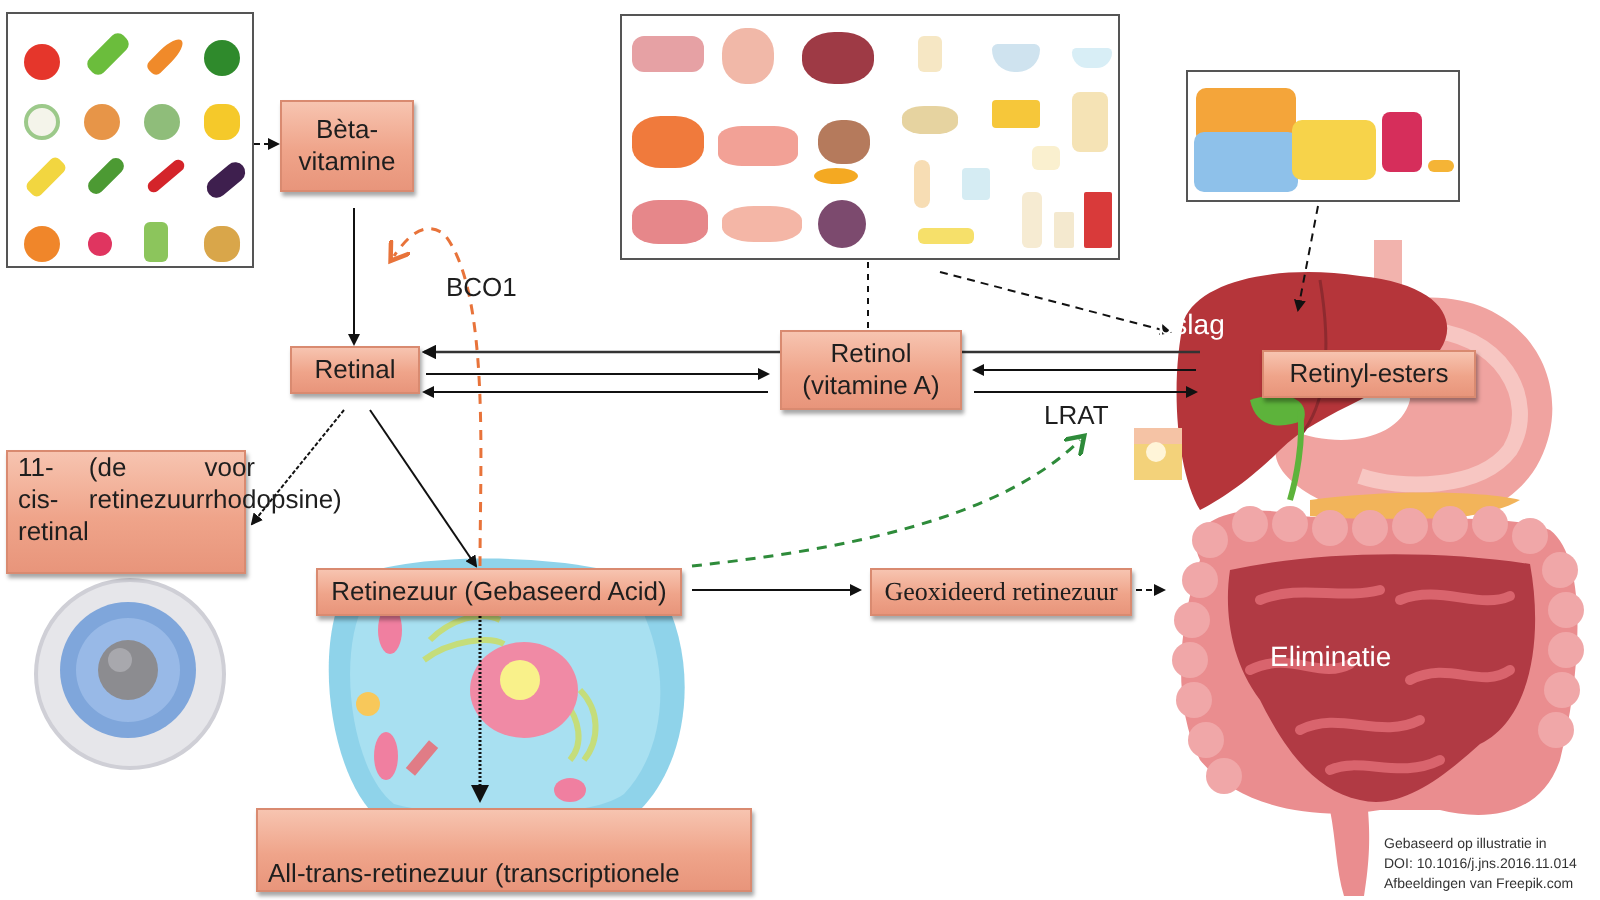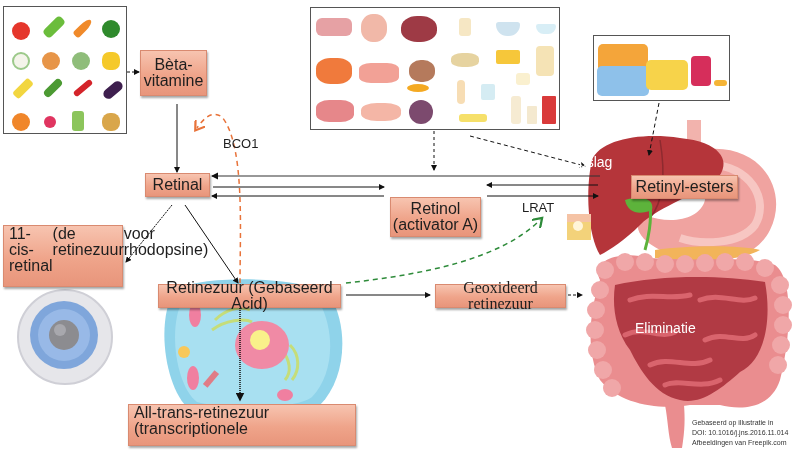--- a/index.html
+++ b/index.html
@@ -3,21 +3,21 @@
 <meta charset="utf-8">
 <style>
   html, body { margin:0; padding:0; background:#ffffff; }
   body { width:800px; height:450px; position:relative; overflow:hidden; font-family:"Liberation Sans", sans-serif; color:#222; }
   .box {
     position:absolute;
     background:linear-gradient(180deg, #f7c4b0 0%, #efa48a 55%, #e8957b 100%);
     border:1px solid #d98a70;
     box-shadow:1px 2px 2px rgba(0,0,0,0.35);
     color:#1e1e1e;
-    font-size:16px;
+    font-size:13px;
     line-height:16px;
     display:flex; align-items:center; justify-content:center; text-align:center;
     box-sizing:border-box;
   }
   .box.left { justify-content:flex-start; text-align:left; padding-left:5px; }
   .panel { position:absolute; border:1px solid #555; background:#fff; box-sizing:border-box; }
   .label { position:absolute; font-size:13px; color:#1e1e1e; }
   .label.white { color:#fff; font-size:14px; }
   .credit { position:absolute; font-size:7px; line-height:10px; color:#333; }
   svg.layer { position:absolute; left:0; top:0; }
@@ -213,44 +213,44 @@
 
 <div class="box" style="left:140px;top:50px;width:67px;height:46px;flex-direction:column;">
   <span>Bèta-</span>
   <span>vitamine</span>
 </div>
 
 <div class="box" style="left:145px;top:173px;width:65px;height:24px;">
   <span>Retinal</span>
 </div>
 
-<div class="box" style="left:390px;top:197px;width:91px;height:40px;flex-direction:column;text-align:center;">
+<div class="box" style="left:390px;top:165px;width:91px;height:40px;flex-direction:column;text-align:center;">
   <span>Retinol</span>
-  <span>(activator A)</span>
+  <span>(vitamine A)</span>
 </div>
 
 <div class="box" style="left:590px;top:175px;width:107px;height:24px;margin-left:41px;">
   <span>Retinyl-esters</span>
 </div>
 
 <div class="box left" style="left:3px;top:225px;width:120px;height:62px;flex-direction:row;align-items:flex-start;">
   <span>11-cis-retinal</span>
   <span>(de retinezuur</span>
   <span>voor rhodopsine)</span>
 </div>
 
 <div class="box" style="left:158px;top:284px;width:183px;height:24px;">
   <span>Retinezuur (Gebaseerd Acid)</span>
 </div>
 
 <div class="box" style="left:435px;top:284px;width:131px;height:24px;font-family:Liberation Serif, serif;">
   <span>Geoxideerd retinezuur</span>
 </div>
 
-<div class="box left" style="left:128px;top:404px;width:228px;height:42px;flex-direction:column;align-items:center;">
+<div class="box left" style="left:128px;top:404px;width:248px;height:42px;flex-direction:row;align-items:flex-end;">
   <span>All-trans-retinezuur (transcriptionele</span>
 </div>
 
 <div class="label" style="left:179px;top:136px;padding-left:44px;">BCO1</div>
 <div class="label" style="left:522px;top:200px;">LRAT</div>
 <div class="label white" style="left:568px;top:154px;">Opslag</div>
 <div class="label white" style="left:635px;top:320px;">Eliminatie</div>
 
 <div class="credit" style="left:692px;top:418px;">
   <div>Gebaseerd op illustratie in</div>

